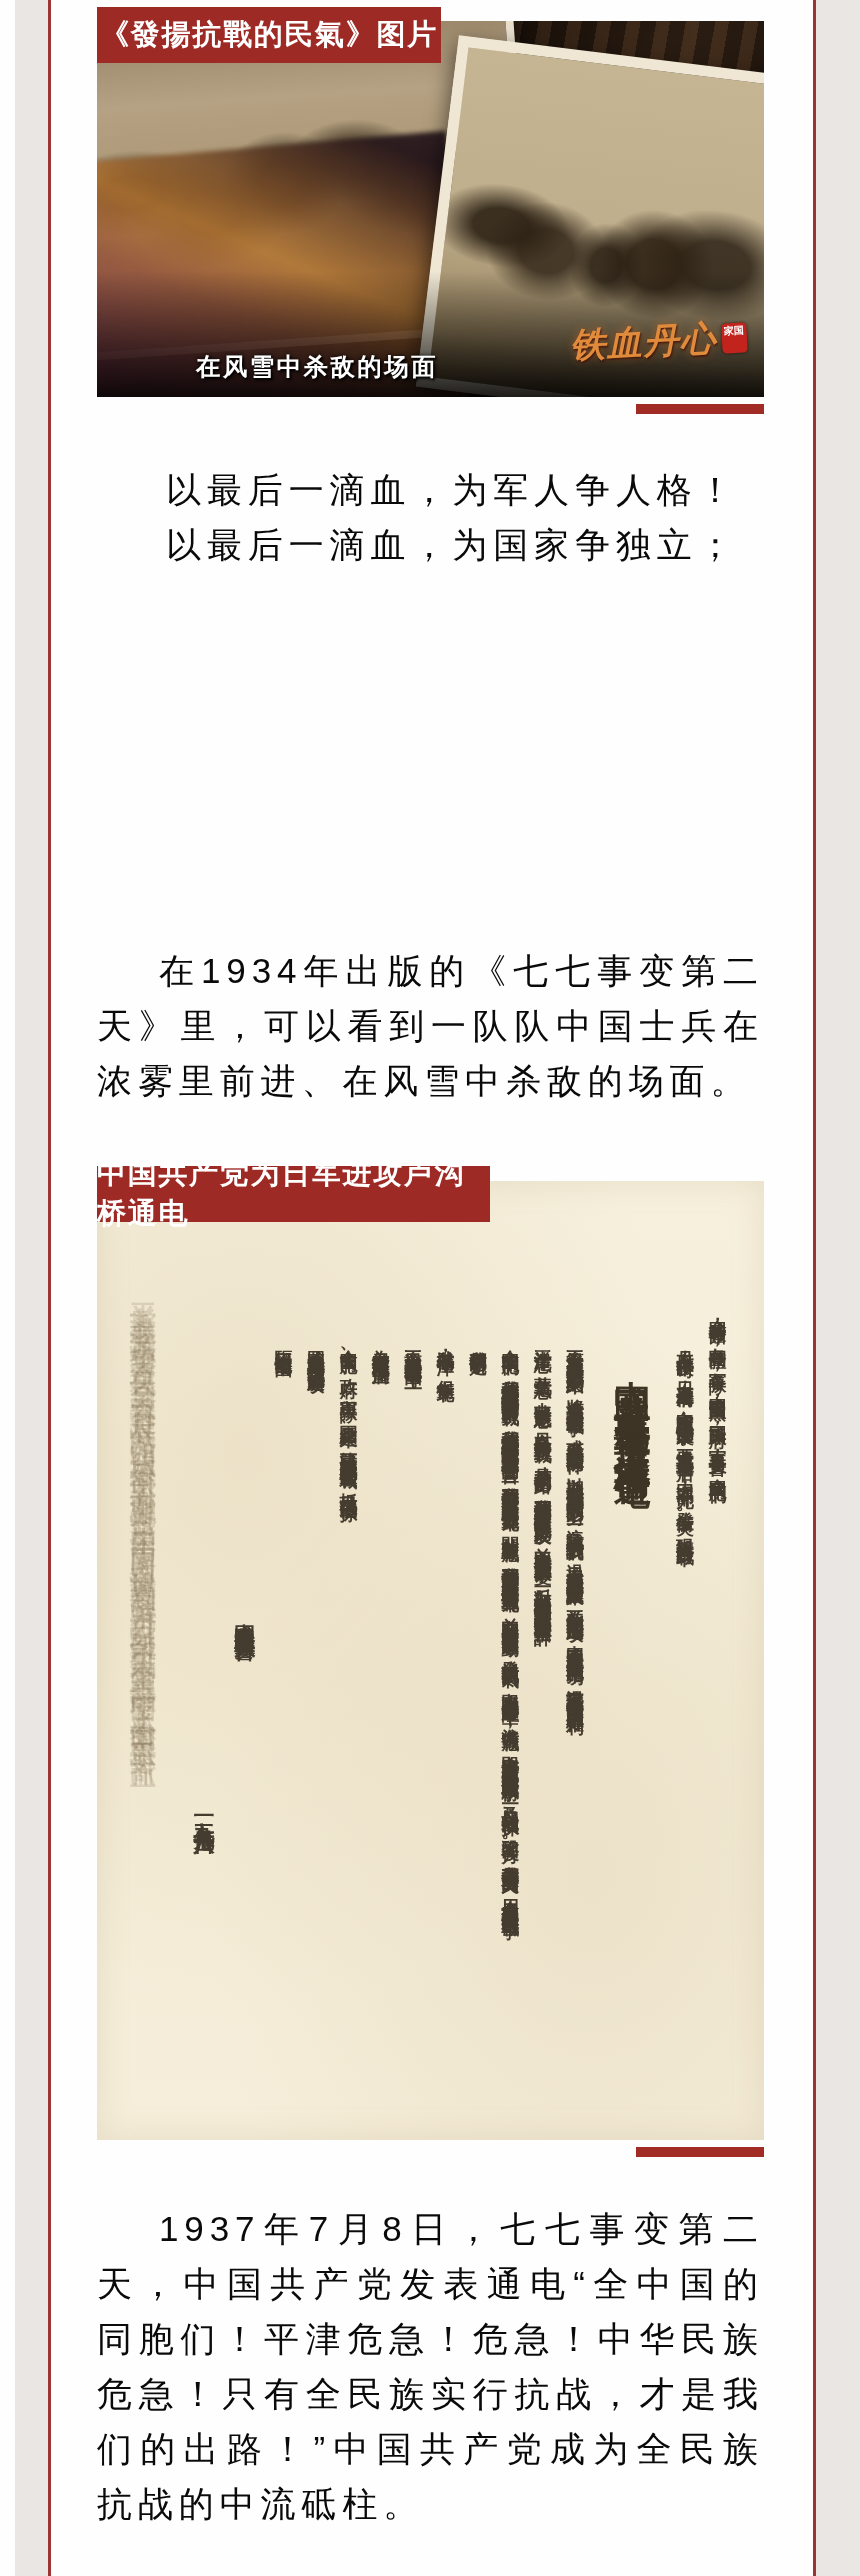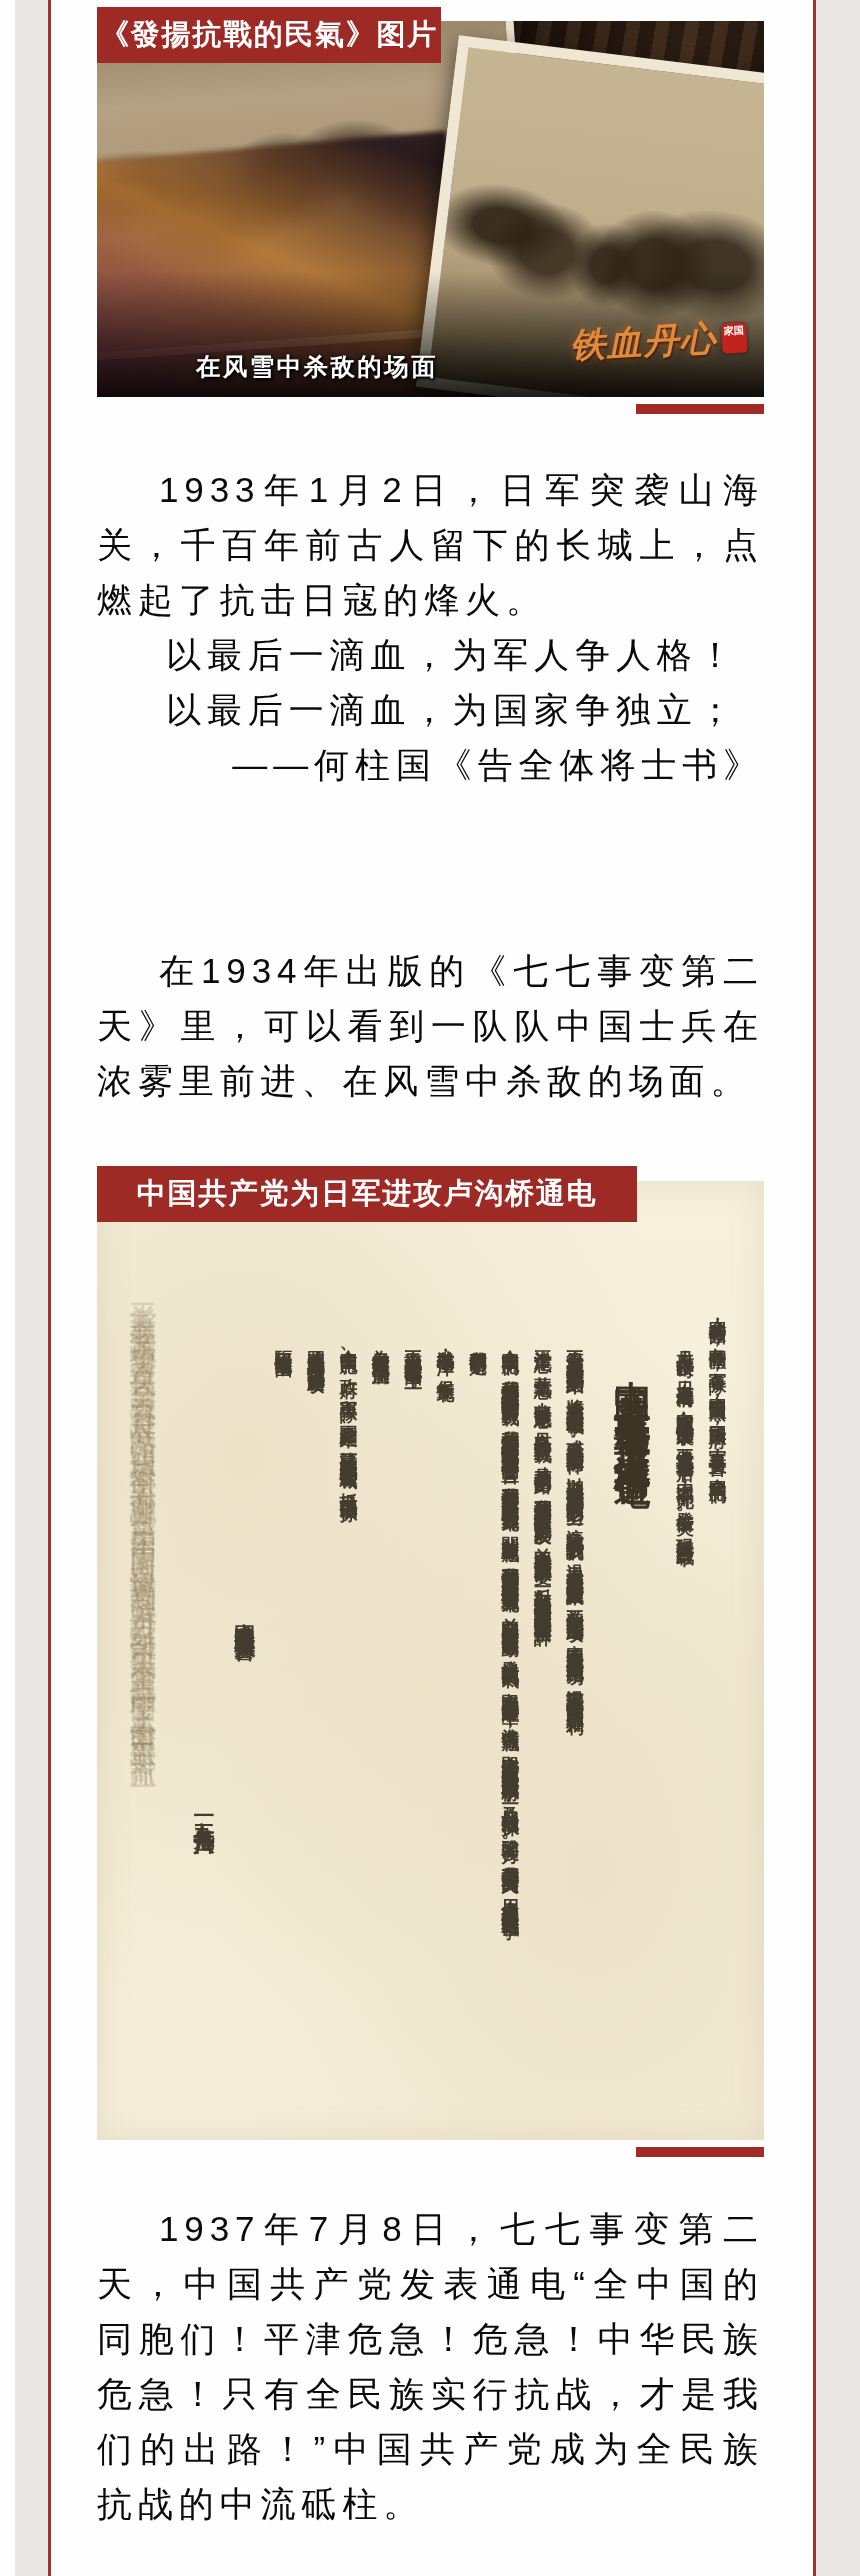--- a/index.html
+++ b/index.html
@@ -13,21 +13,21 @@
   .side-gray.right { left:815px; width:45px; }
   .red-rule { position:absolute; top:0; height:2576px; width:2.5px; background:#9a3531; }
   .red-rule.left  { left:48px; }
   .red-rule.right { left:813px; }
 
   
   .red-label { position:absolute; left:97px; height:56px; background:#9e2a25;
     color:#ffffff; font-weight:bold; font-size:29px; letter-spacing:1.7px;
     display:flex; align-items:center; justify-content:center; z-index:5; }
   #label1 { top:6.7px;  width:344px; }
-  #label2 { top:1166px; width:540px; }
+  #label2 { top:1166px; width:393px; }
 
   
   .red-dash { position:absolute; left:636px; width:128px; height:10px; background:#a12c26; }
   #dash1 { top:404px; } #dash2 { top:2147px; }
 
   
   #video1 { position:absolute; left:97px; top:21px; width:667px; height:376px; overflow:hidden;
     background:
       repeating-linear-gradient(100deg, rgba(125,88,58,.14) 0 13.5px, rgba(0,0,0,.28) 13.5px 29px),
       linear-gradient(115deg, #2a1b12 0%, #170e09 40%, #3a2718 72%, #1b110b 100%);
@@ -118,24 +118,22 @@
     <div id="caption1">在风雪中杀敌的场面</div>
     <div id="watermark">
       <span class="wm-text">铁血丹心</span>
       <span class="wm-seal">家国</span>
     </div>
   </div>
   <div class="red-label" id="label1">《發揚抗戰的民氣》图片</div>
   <div class="red-dash" id="dash1"></div>
 
   <div class="body-text" id="block1">
-    <p class="just">1933年1月2日，日军突袭山海关，千百年前古人留下的长城上，点燃起了抗击日寇的烽火。</p>
     <div class="poem-line">以最后一滴血，为军人争人格！</div>
     <div class="poem-line">以最后一滴血，为国家争独立；</div>
-    <div class="attrib">——何柱国《告全体将士书》</div>
   </div>
 
   <div class="body-text" id="para2">
     <p class="just">在1934年出版的《七七事变第二天》里，可以看到一队队中国士兵在浓雾里前进、在风雪中杀敌的场面。</p>
   </div>
 
   <div id="doc">
     <div class="bleed">平津危急華北危急中華民族危急只有全民族實行抗戰才是我們的出路武裝保衛平津保衛華北驅逐日寇出中國全中國同胞政府與軍隊團結起來抵抗日寇的侵掠不讓日本帝國主義佔領中國寸土為保衛國土流最後一滴血</div>
     <div class="vtext">
       <p class="addr">全國各報館，各團體，各軍隊，中國國民黨，國民政府，軍事委員會，全國同胞們！</p>

